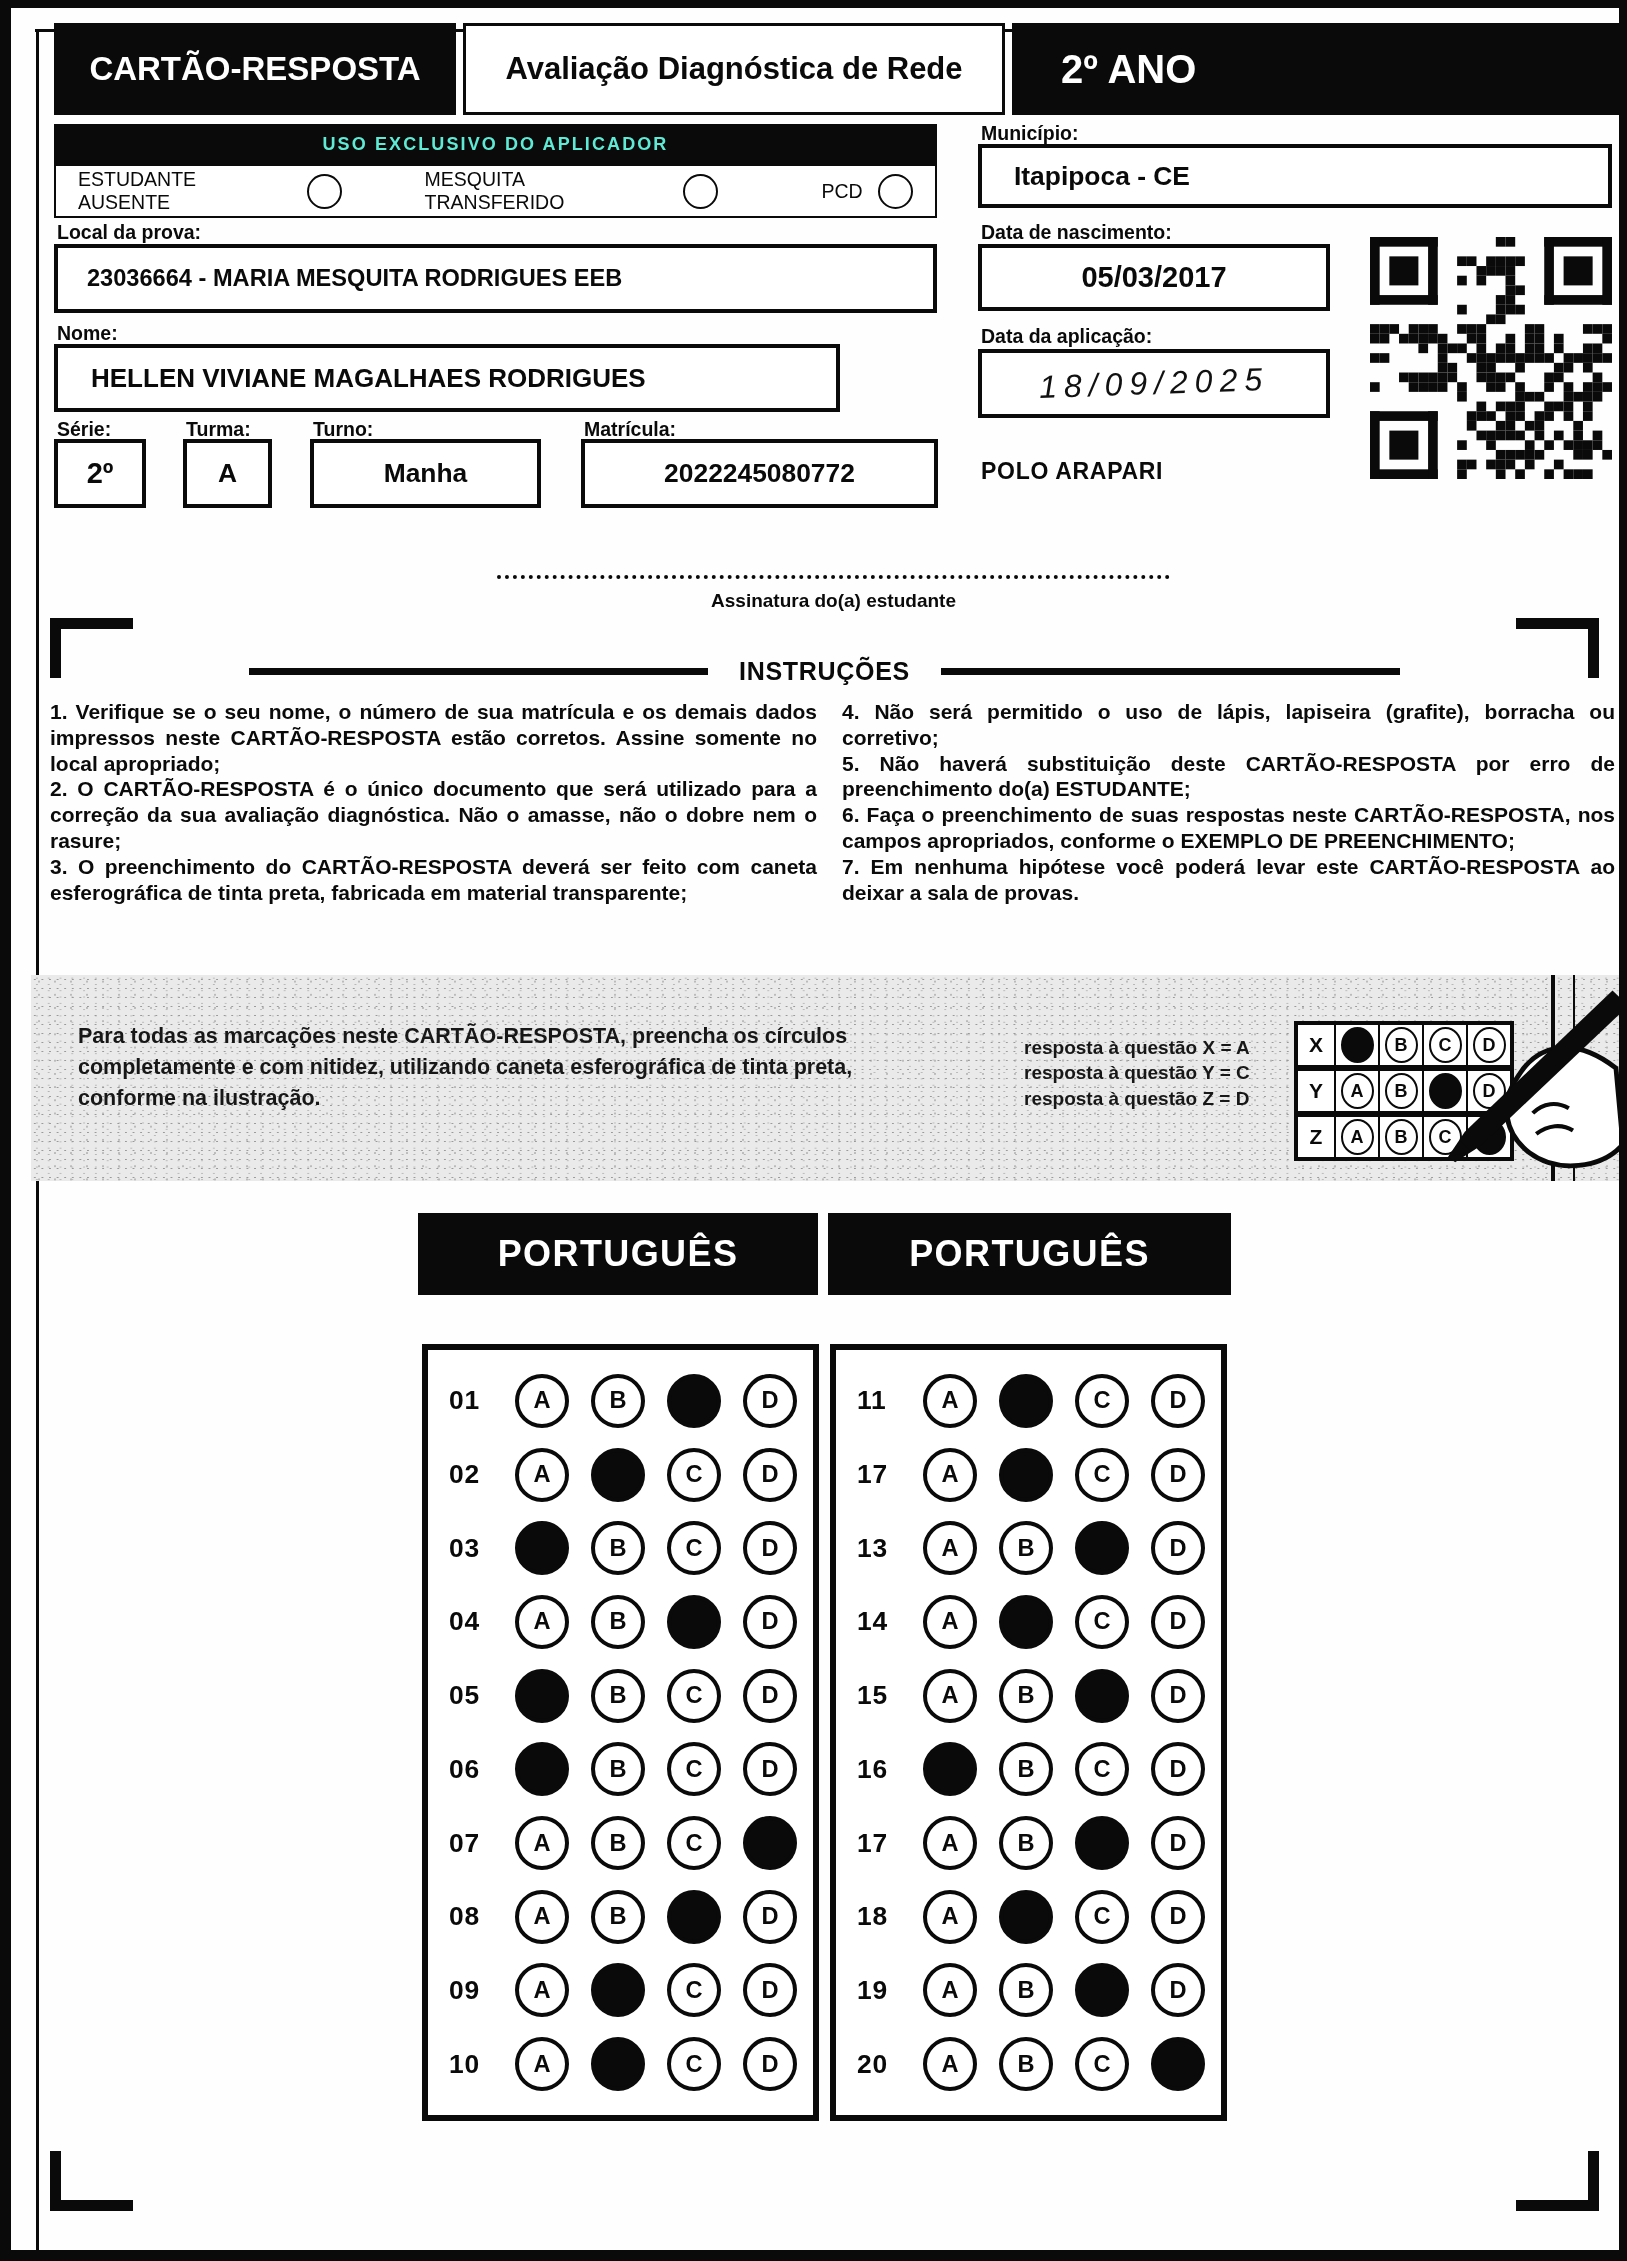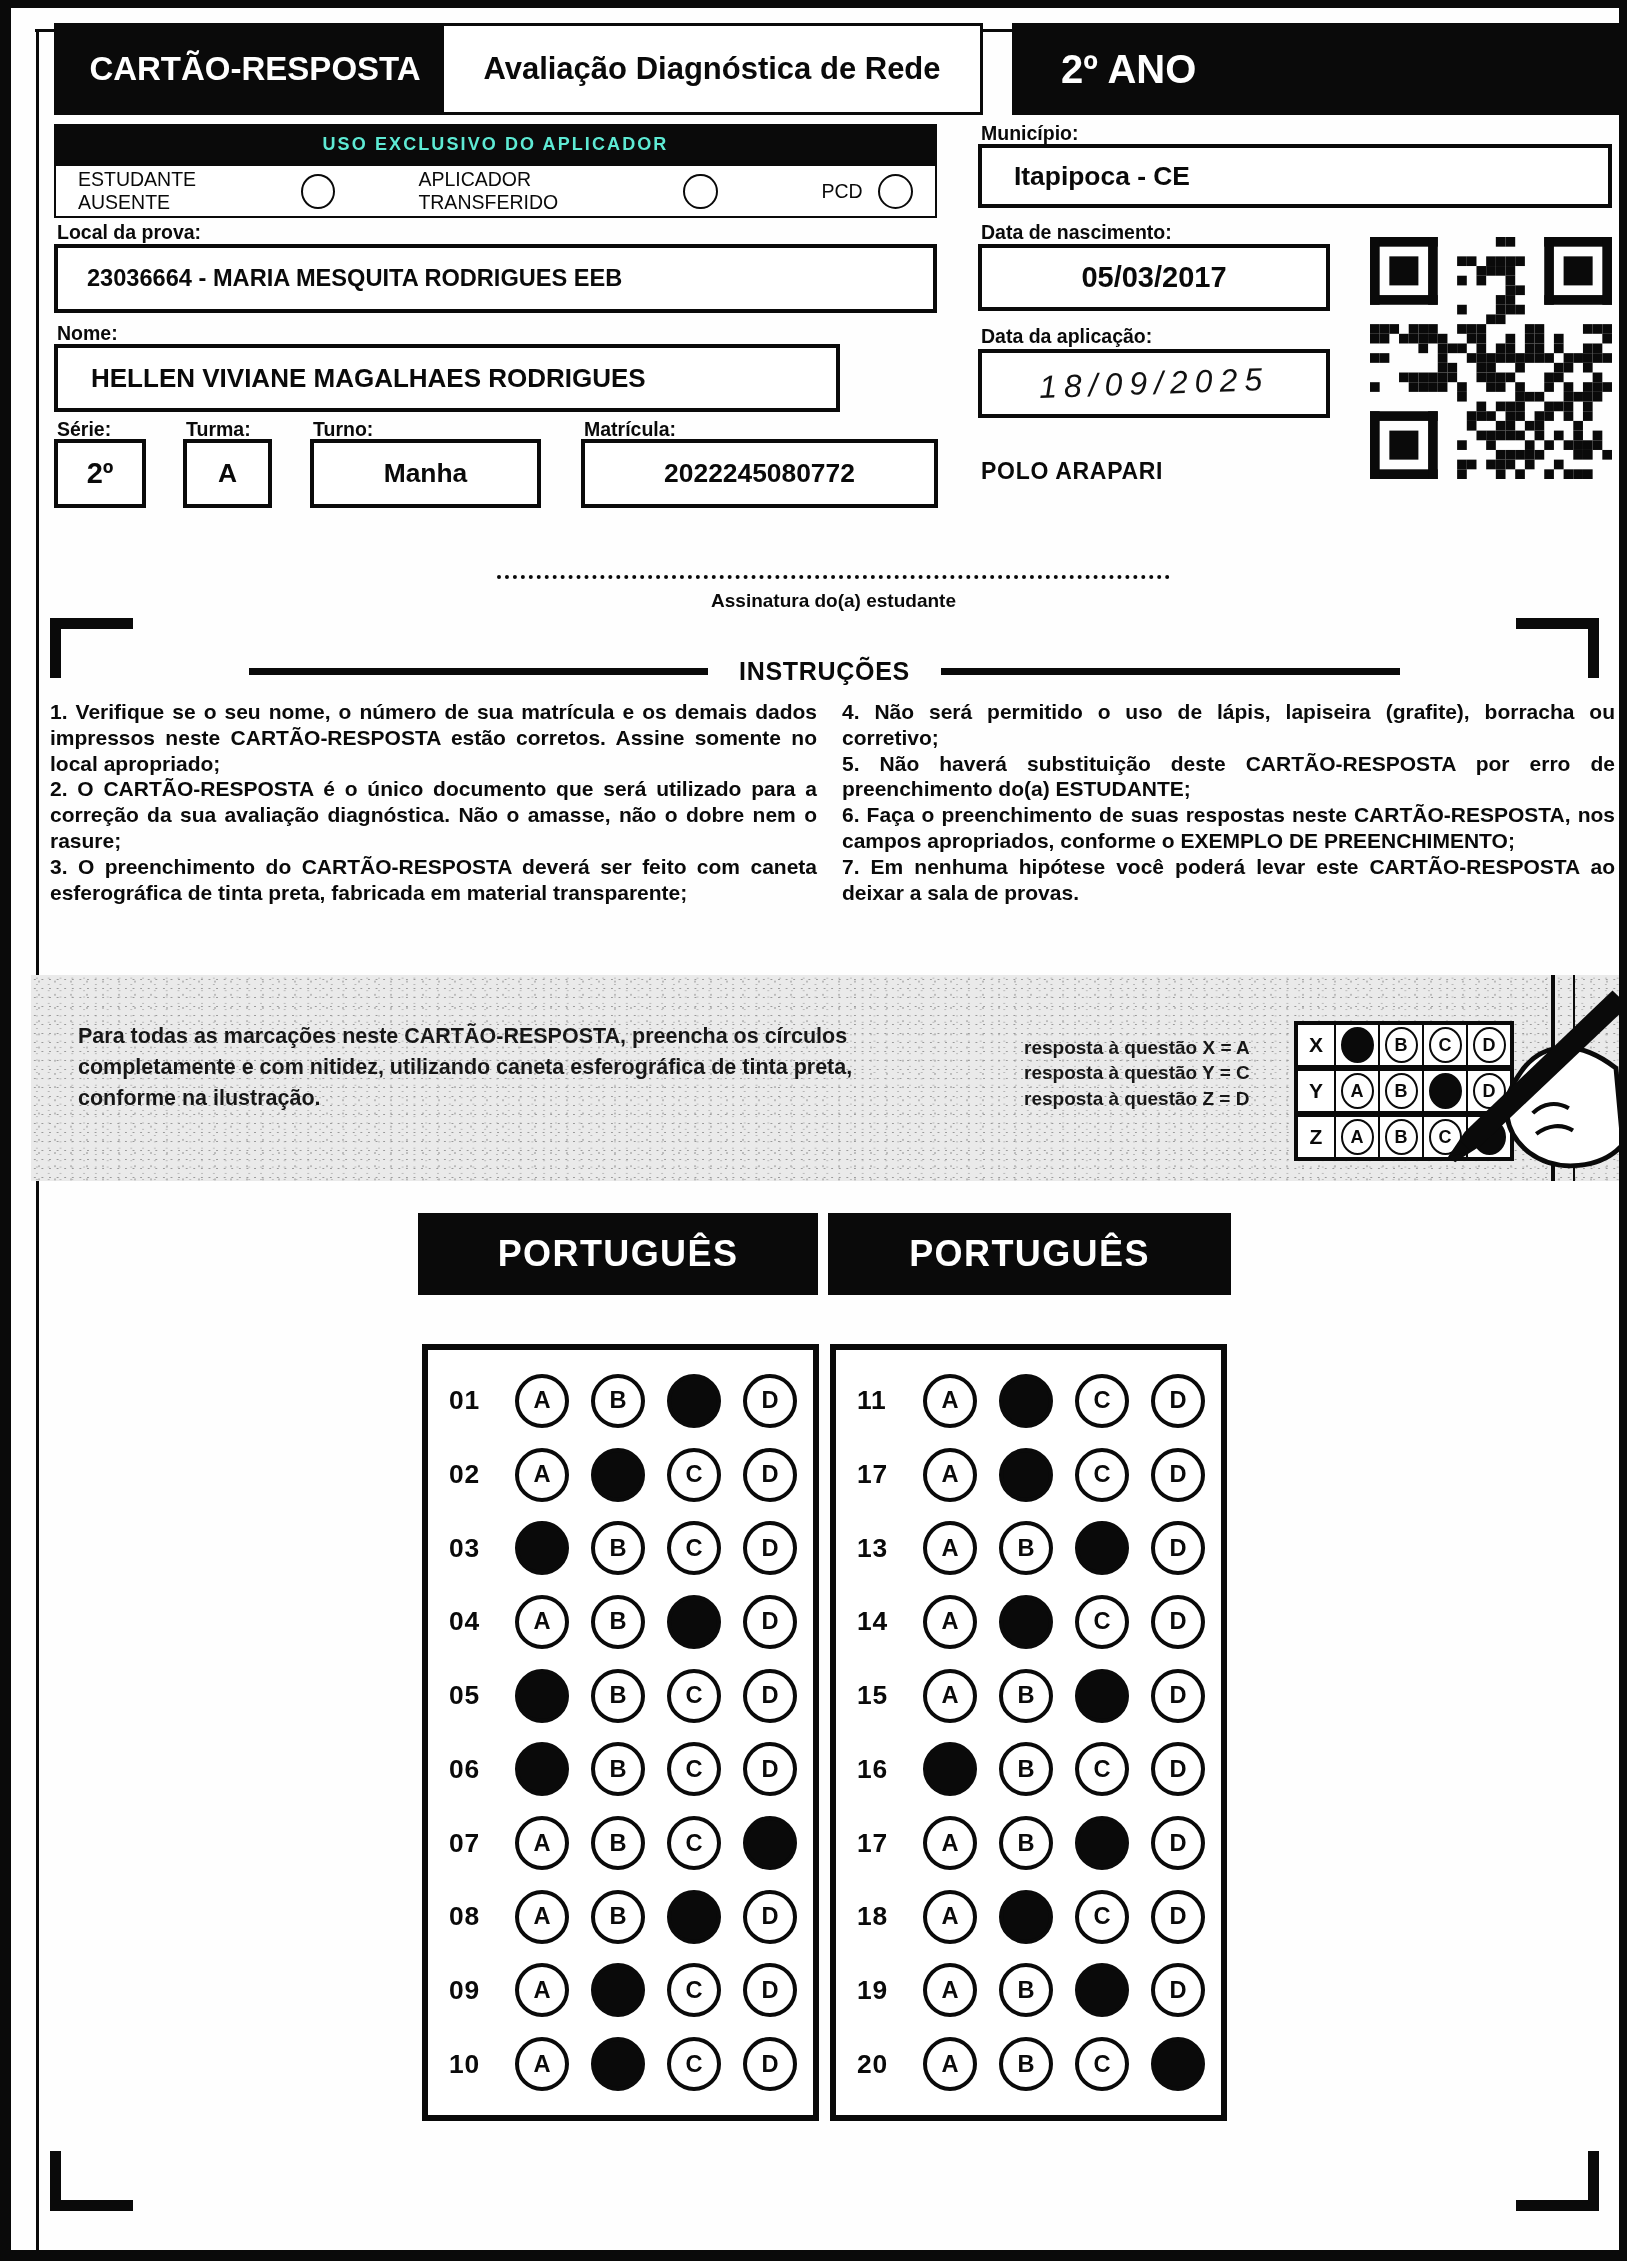--- a/index.html
+++ b/index.html
@@ -7,21 +7,21 @@
         box-sizing:border-box;border-left:11px solid #0a0a0a;border-top:8.3px solid #0a0a0a;border-right:8.3px solid #0a0a0a;
         font-family:"Liberation Sans", sans-serif;color:#0a0a0a;}
   .abs{position:absolute;box-sizing:border-box;}
   .black-box{background:#0a0a0a;color:#fff;display:flex;align-items:center;}
   .white-box{background:#fff;color:#0a0a0a;display:flex;align-items:center;justify-content:center;}
   .inner-line-top{left:23.6px;right:0;top:21px;height:2.8px;background:#0a0a0a;}
   .inner-line-left{left:25px;top:21px;bottom:7px;width:2.8px;background:#0a0a0a;}
 
   
   .hdr-title{left:43px;top:15.3px;width:402px;height:92px;justify-content:center;font-size:33px;font-weight:bold;letter-spacing:0px;}
-  .hdr-sub{left:430px;top:15.3px;width:542px;height:92px;border:3.5px solid #0a0a0a;font-size:31px;font-weight:bold;}
+  .hdr-sub{left:452px;top:15.3px;width:542px;height:92px;border:3.5px solid #0a0a0a;font-size:31px;font-weight:bold;}
   .hdr-grade{left:1001px;top:15.3px;width:613px;height:92px;font-size:40px;font-weight:bold;padding-left:49px;}
 
   
   .applicator-bar{left:43px;top:116px;width:883px;height:40px;justify-content:center;
                   font-size:18px;font-weight:bold;color:#5eead4;letter-spacing:2.1px;}
   .status-row{left:43px;top:156px;width:883px;height:54px;background:#fff;border:2.8px solid #0a0a0a;
               display:flex;align-items:center;padding:0 22px;}
   .status-item{display:flex;align-items:center;}
   .status-item:nth-child(1){margin-right:83px;}
   .status-item:nth-child(2){margin-right:104px;}
@@ -118,21 +118,21 @@
   <div class="abs white-box hdr-sub">Avaliação Diagnóstica de Rede</div>
   <div class="abs black-box hdr-grade">2º ANO</div>
 
   <div class="abs black-box applicator-bar">USO EXCLUSIVO DO APLICADOR</div>
   <div class="abs status-row">
       <div class="status-item">
         <div class="status-label">ESTUDANTE AUSENTE</div>
         <div class="status-circle"></div>
       </div>
       <div class="status-item">
-        <div class="status-label">APLICADOR TRANSFERIDO</div>
+        <div class="status-label">MESQUITA TRANSFERIDO</div>
         <div class="status-circle"></div>
       </div>
       <div class="status-item">
         <div class="status-label">PCD</div>
         <div class="status-circle"></div>
       </div>
     </div>
 
   <div class="abs field-label lbl-local">Local da prova:</div>
   <div class="abs value-box box-local">23036664 - MARIA MESQUITA RODRIGUES EEB</div>

